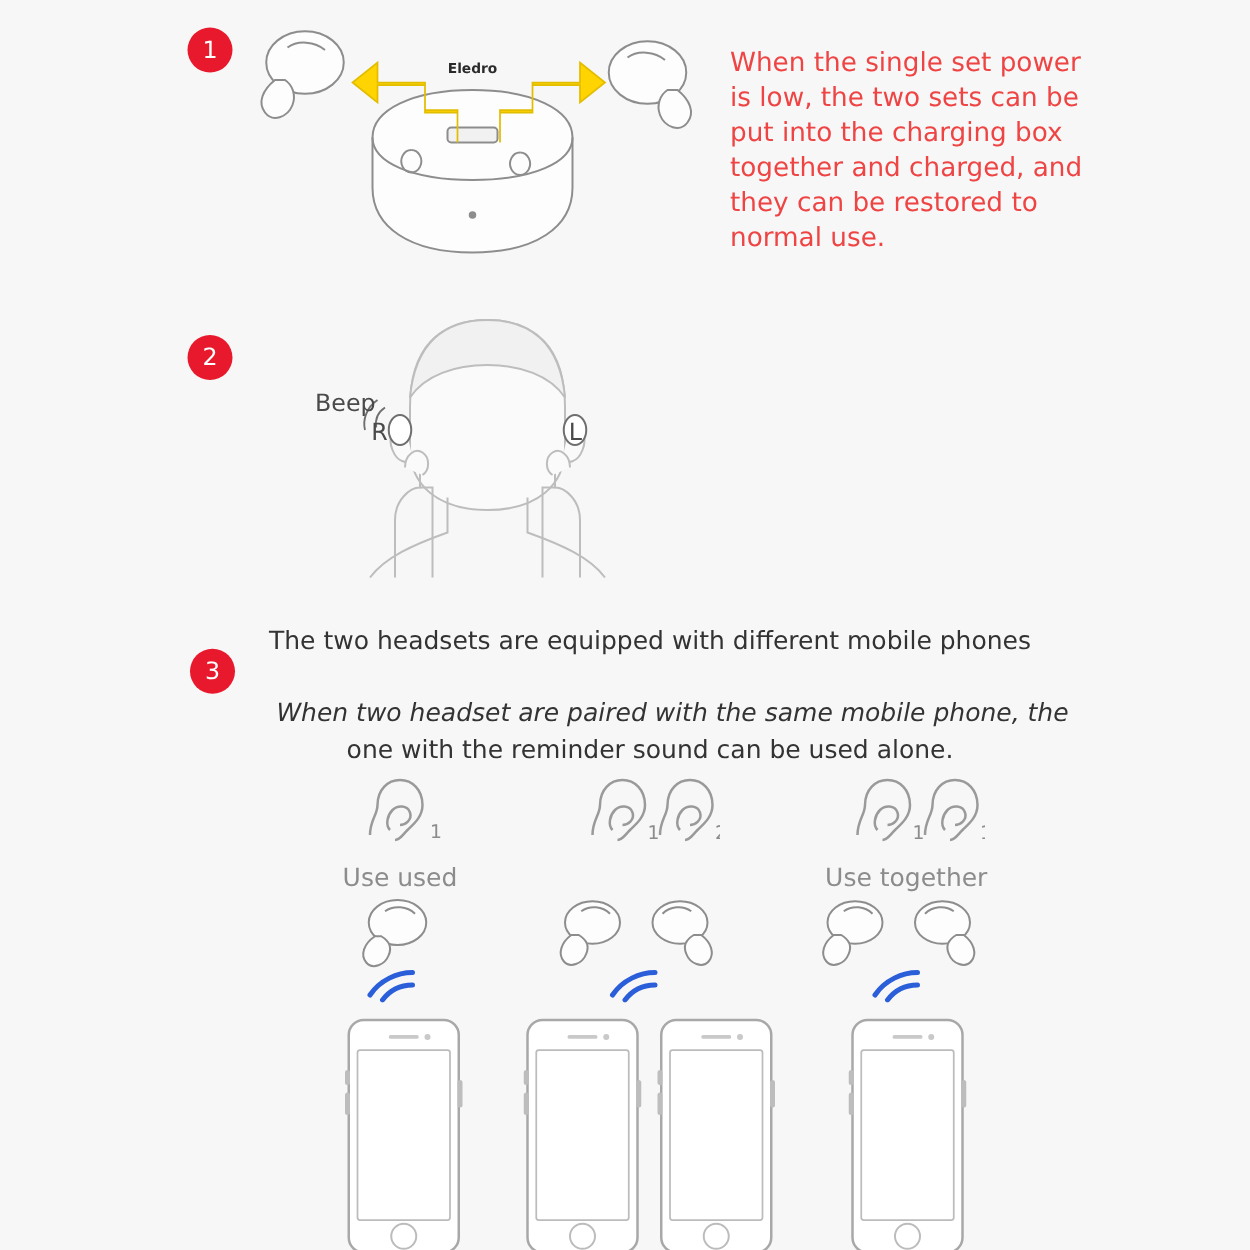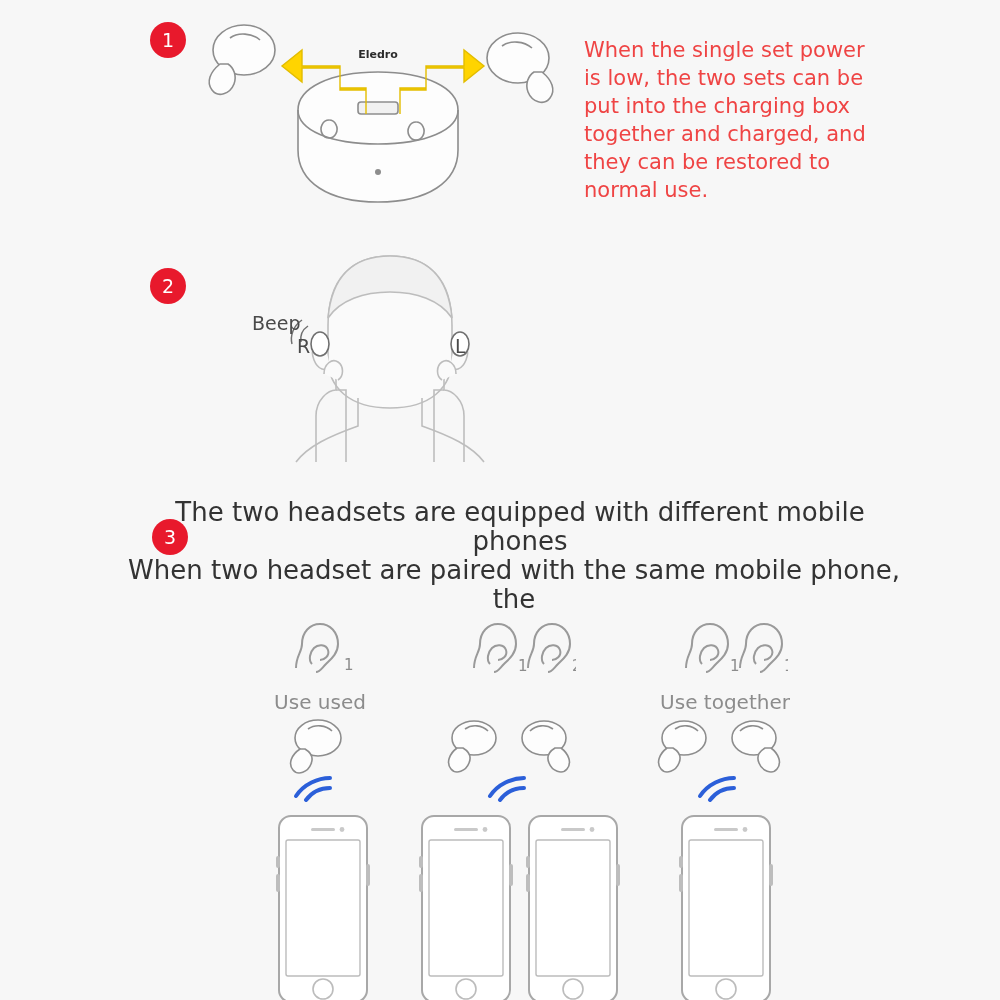--- a/index.html
+++ b/index.html
@@ -36,21 +36,21 @@
   .para {
     position: absolute;
     color: #ef4444;
     font-size: 21px;
     line-height: 28px;
     font-family: "DejaVu Sans", sans-serif;
   }
   .center-para {
     position: absolute;
     color: #333333;
-    font-size: 26px;
+    font-size: 20px;
     line-height: 29px;
     text-align: center;
     font-family: "DejaVu Sans", sans-serif;
   }
   .caption {
     position: absolute;
     color: #8c8c8c;
     font-size: 20px;
     text-align: center;
     font-family: "DejaVu Sans", sans-serif;
@@ -155,21 +155,22 @@
   <div class="small-label" style="left:252px; top:312px;">Beep</div>
   <div class="small-label" style="left:297px; top:335px;">R</div>
   <div class="small-label" style="left:455px; top:335px;">L</div>
 
 
   <div class="step-badge" style="left:152px; top:519px;">
     <span>3</span>
   </div>
 
   <div class="center-para" style="left:150px; top:498px; width:740px;">The two headsets are equipped with different mobile phones</div>
-  <div class="center-para" style="left:124px; top:556px; width:780px;">When two headset are paired with the same mobile phone, the</div>
+  <div class="center-para" style="left:148px; top:556px; width:780px;font-style:italic;">When two headset are paired with the same mobile phone, the</div>
+  <div class="center-para" style="left:130px; top:585px; width:780px;">one with the reminder sound can be used alone.</div>
 
   <div class="fig" style="left:282px; top:620px;">
     <svg width="80" height="55" viewBox="0 0 80 55" xmlns="http://www.w3.org/2000/svg">
       <g fill="none" stroke="#9a9a9a" stroke-width="2">
         <path d="M14 48 C14 36 20 32 20 24 C20 12 28 4 38 4 C48 4 56 12 56 24 C56 34 48 40 44 44 C40 48 38 52 34 52"></path>
         <path d="M30 44 C26 40 28 32 32 28 C36 24 44 24 46 30 C48 36 42 40 38 40"></path>
       </g>
       <text x="62" y="50" font-family="DejaVu Sans, sans-serif" font-size="15" fill="#8c8c8c">1</text>
     </svg>
   </div>

